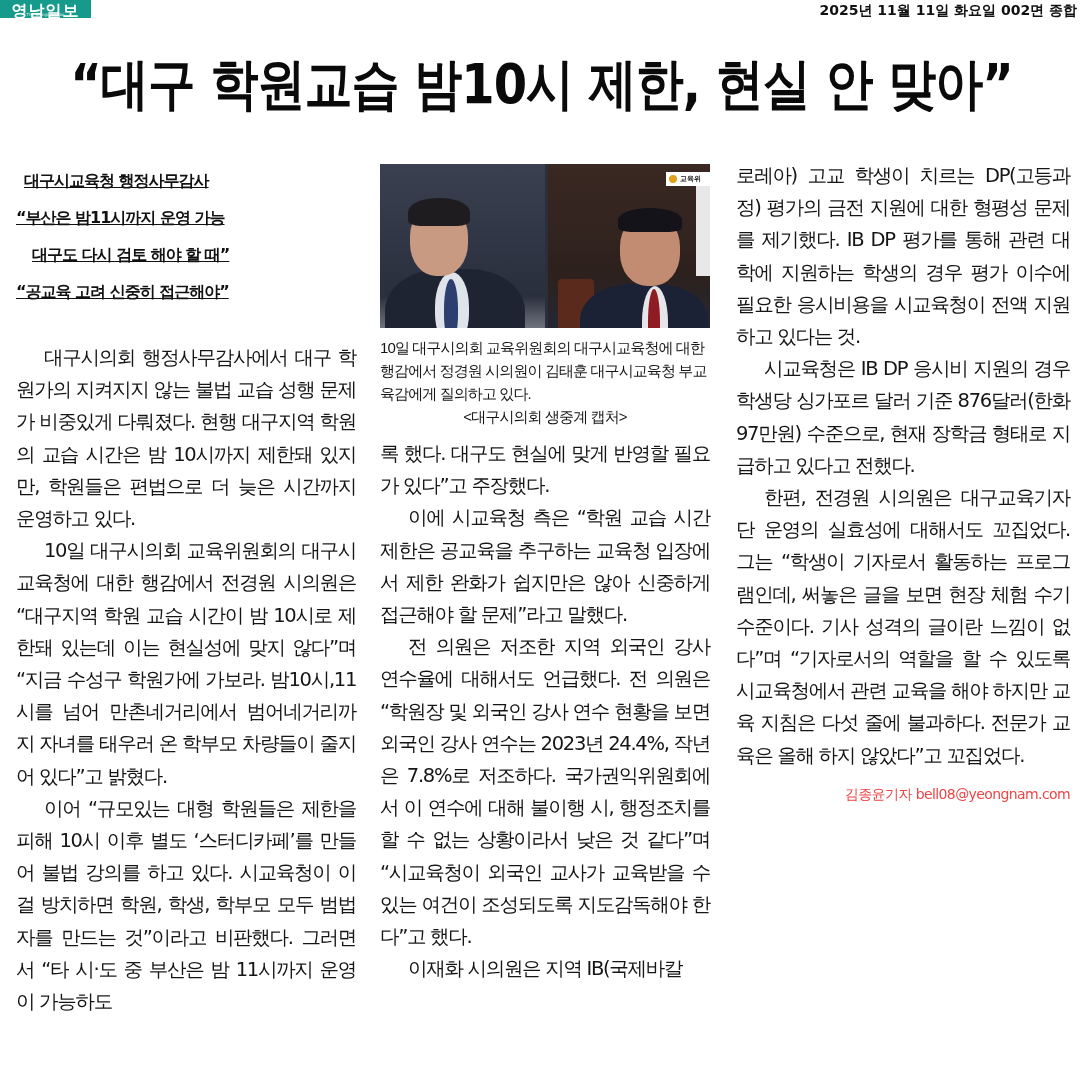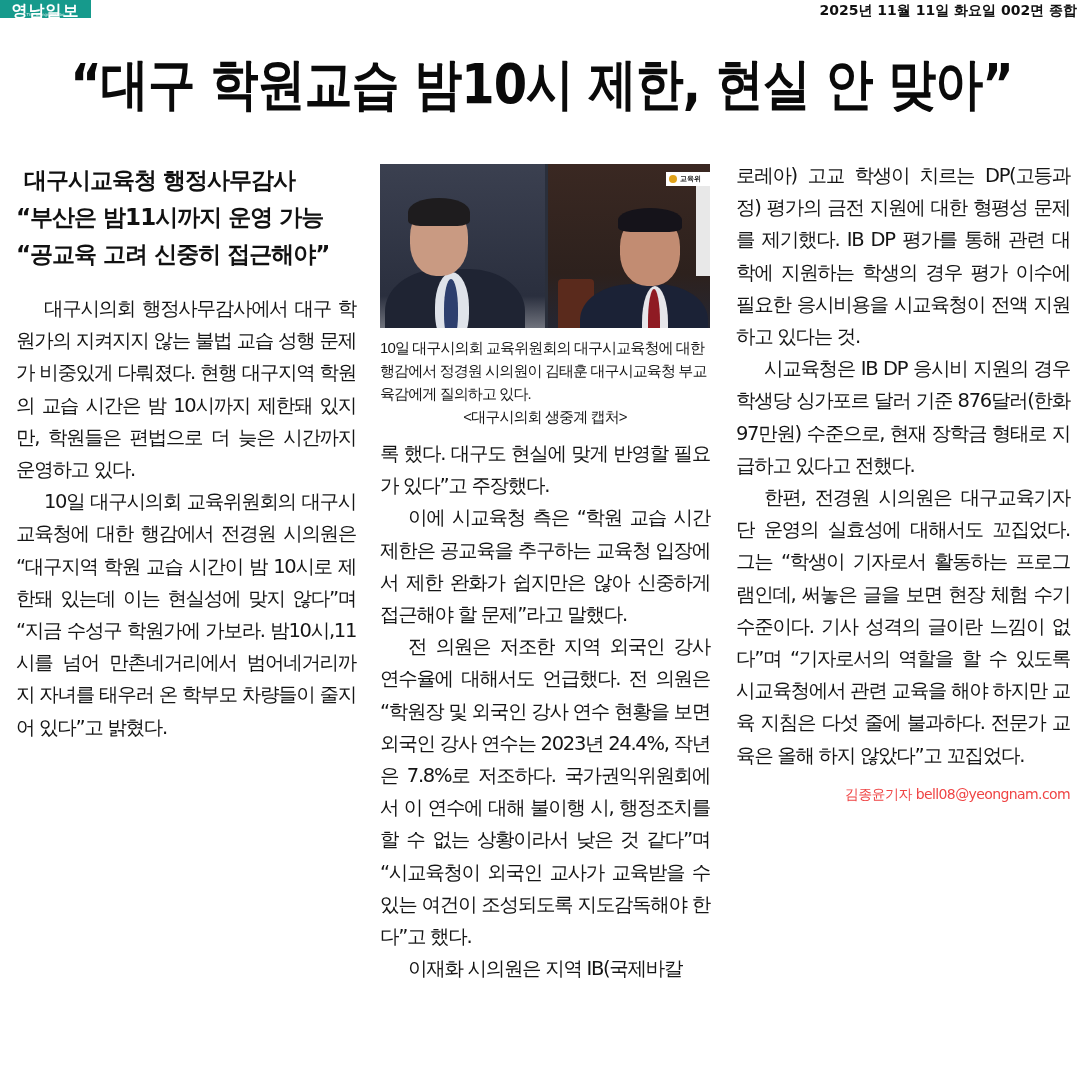--- a/index.html
+++ b/index.html
@@ -29,34 +29,34 @@
   }
 
   .col { position: absolute; top: 160px; }
   .col1 { left: 16px; width: 340px; }
   .col2 { left: 380px; width: 330px; }
   .col3 { left: 736px; width: 334px; }
 
   .subheads { margin-top: 2px; }
   .subhead {
     font-family: "DejaVu Sans", sans-serif; font-weight: bold;
-    font-size: 23px; line-height: 37px; letter-spacing: -1px; white-space: nowrap;
+    font-size: 16px; line-height: 37px; letter-spacing: -1px; white-space: nowrap; text-decoration: underline;
   }
   .subhead.first { padding-left: 8px; }
   .subhead.indent { padding-left: 16px; }
 
   .body-text {
     font-family: "DejaVu Sans", sans-serif;
     font-size: 19.5px; line-height: 32.2px; letter-spacing: -1.3px;
     text-align: justify; color: #151515;
   }
   .para { text-indent: 28px; }
   .para.cont { text-indent: 0; }
 
-  .col1 .body-text { margin-top: 20px; }
+  .col1 .body-text { margin-top: 32px; }
 
   .photo {
     position: relative; width: 330px; height: 164px; overflow: hidden;
     background: #2a2f3b; margin-top: 4px;
   }
   .photo .left-panel { position: absolute; left: 0; top: 0; width: 165px; height: 220px;
     background: linear-gradient(180deg, #3b4050 0%, #2a2f3e 60%, #e9e9ea 100%); }
   .photo .right-panel { position: absolute; left: 168px; top: 0; width: 162px; height: 220px;
     background: linear-gradient(180deg, #3a2822 0%, #2d211d 50%, #232838 80%, #ececec 100%); }
   .photo .person { position: absolute; border-radius: 50% 50% 40% 40%; }
@@ -96,25 +96,27 @@
   <span class="sub">The Yeongnam Ilbo</span>
 </div>
 <div class="dateline">2025년 11월 11일 화요일 002면 종합</div>
 
 <h1 class="headline">“대구 학원교습 밤10시 제한, 현실 안 맞아”</h1>
 
 <div class="col col1">
   <div class="subheads">
     <div class="subhead first">대구시교육청 행정사무감사</div>
     <div class="subhead">“부산은 밤11시까지 운영 가능</div>
+    <div class="subhead indent">대구도 다시 검토 해야 할 때”</div>
     <div class="subhead">“공교육 고려 신중히 접근해야”</div>
   </div>
   <div class="body-text">
     <p class="para">대구시의회 행정사무감사에서 대구 학원가의 지켜지지 않는 불법 교습 성행 문제가 비중있게 다뤄졌다. 현행 대구지역 학원의 교습 시간은 밤 10시까지 제한돼 있지만, 학원들은 편법으로 더 늦은 시간까지 운영하고 있다.</p>
     <p class="para">10일 대구시의회 교육위원회의 대구시교육청에 대한 행감에서 전경원 시의원은 “대구지역 학원 교습 시간이 밤 10시로 제한돼 있는데 이는 현실성에 맞지 않다”며 “지금 수성구 학원가에 가보라. 밤10시,11시를 넘어 만촌네거리에서 범어네거리까지 자녀를 태우러 온 학부모 차량들이 줄지어 있다”고 밝혔다.</p>
+    <p class="para">이어 “규모있는 대형 학원들은 제한을 피해 10시 이후 별도 ‘스터디카페’를 만들어 불법 강의를 하고 있다. 시교육청이 이걸 방치하면 학원, 학생, 학부모 모두 범법자를 만드는 것”이라고 비판했다. 그러면서 “타 시·도 중 부산은 밤 11시까지 운영이 가능하도</p>
   </div>
 </div>
 
 <div class="col col2">
   <div class="photo">
     <div class="left-panel"></div>
     <div class="right-panel"></div>
     <div class="person p1-body"></div>
     <div class="person p1-shirt"></div>
     <div class="person p1-tie"></div>

